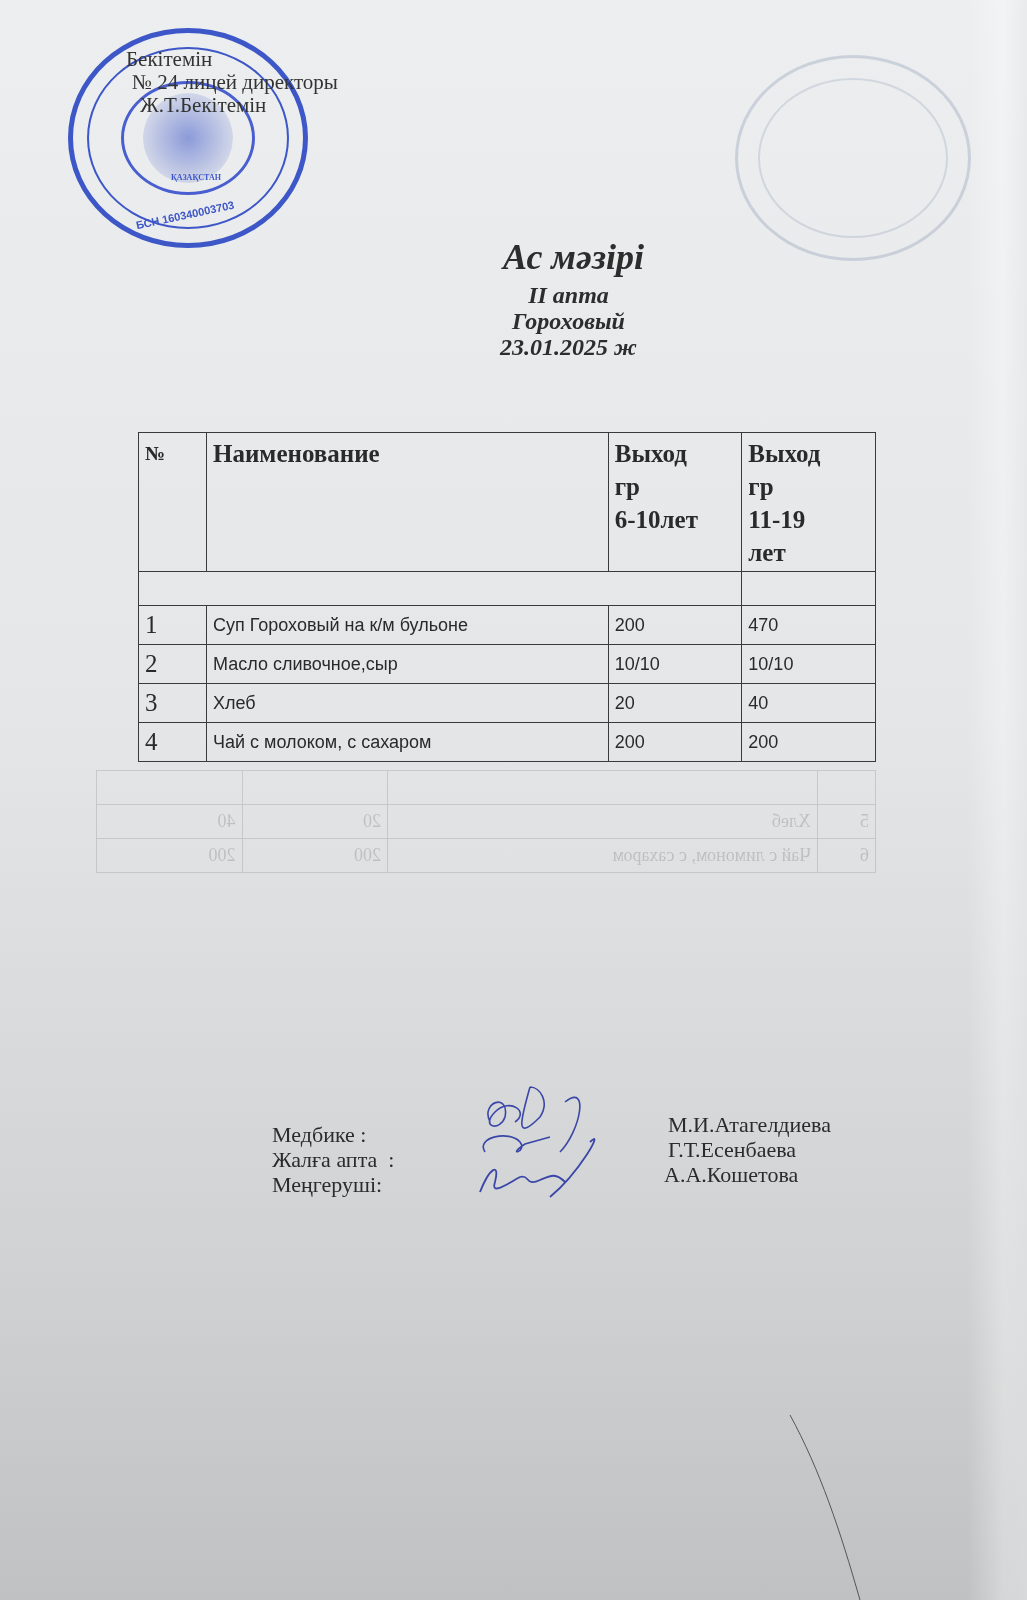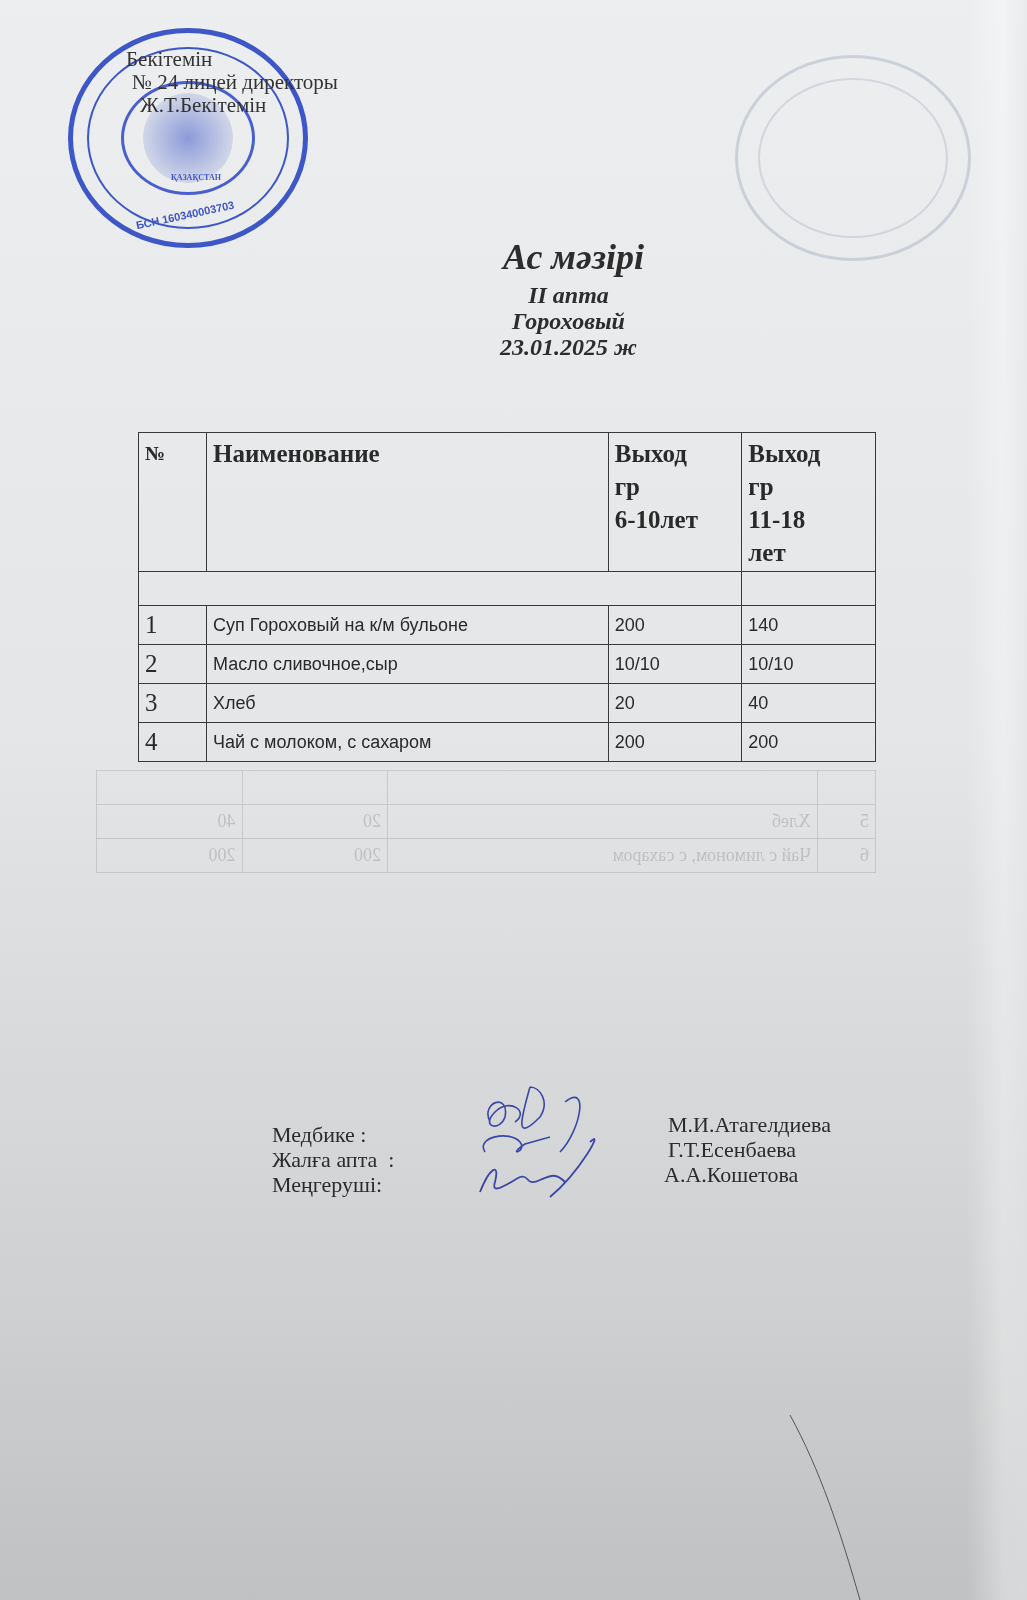--- a/index.html
+++ b/index.html
@@ -115,33 +115,33 @@
       <th class="num">№</th>
       <th class="name">Наименование</th>
       <th class="out">
         <div>Выход</div>
         <div>гр</div>
         <div>6-10лет</div>
       </th>
       <th class="out">
         <div>Выход</div>
         <div>гр</div>
-        <div>11-18</div>
+        <div>11-19</div>
         <div>лет</div>
       </th>
     </tr>
     <tr class="blank">
       <td colspan="3"></td>
       <td></td>
     </tr>
     <tr class="row">
       <td class="idx">1</td>
       <td>Суп Гороховый на к/м бульоне</td>
       <td class="val">200</td>
-      <td class="val">140</td>
+      <td class="val">470</td>
     </tr>
     <tr class="row">
       <td class="idx">2</td>
       <td>Масло сливочное,сыр</td>
       <td class="val">10/10</td>
       <td class="val">10/10</td>
     </tr>
     <tr class="row">
       <td class="idx">3</td>
       <td>Хлеб</td>

